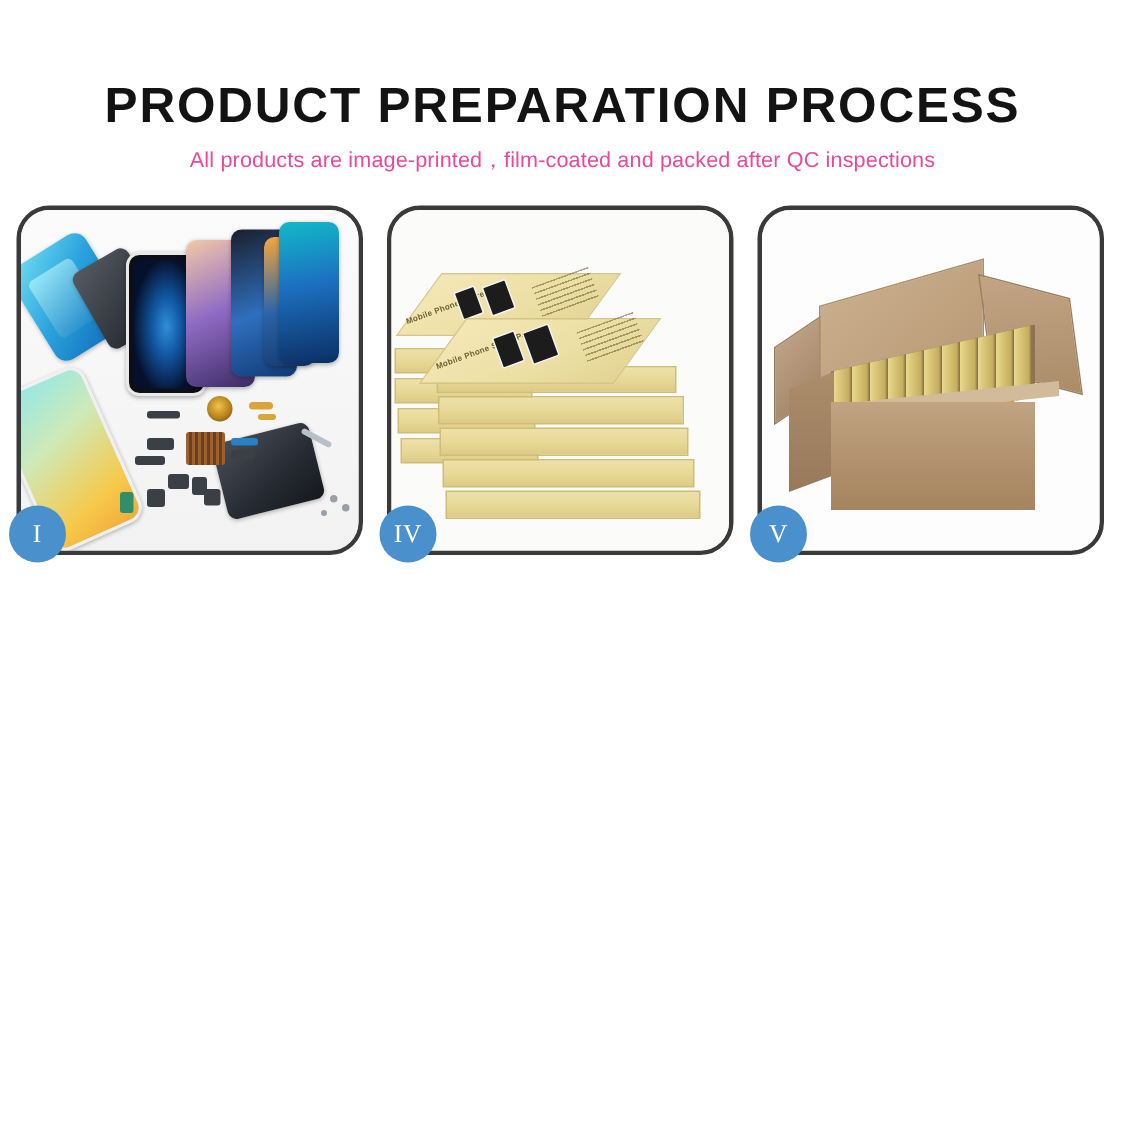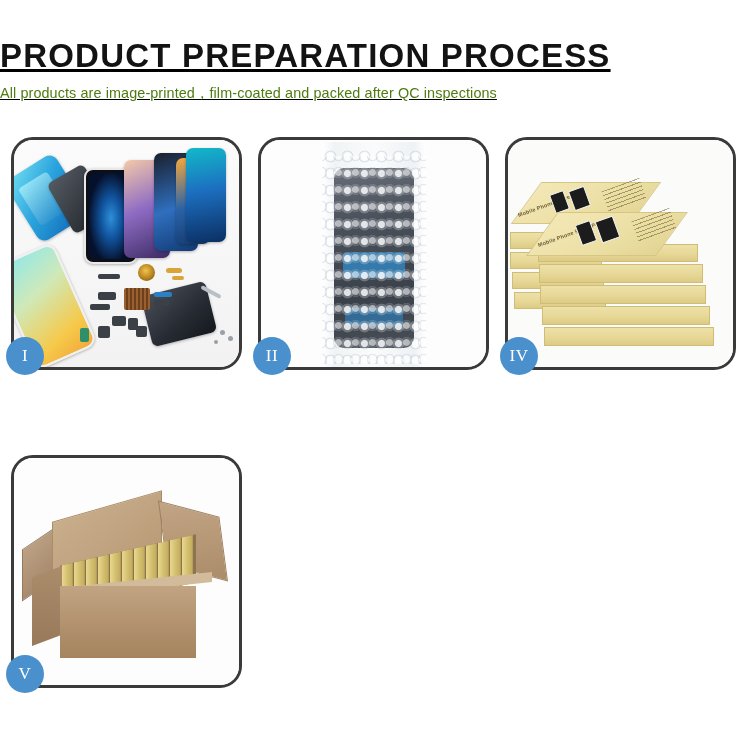--- a/index.html
+++ b/index.html
@@ -9,34 +9,34 @@
     height: 750px;
     background: #ffffff;
     font-family: "Liberation Sans", sans-serif;
     overflow: hidden;
     position: relative;
   }
 
   .page { width: 750px; height: 750px; position: relative; }
 
   
-  .header { padding-top: 36px; text-align: left; text-decoration: underline; }
+  .header { padding-top: 50px; text-align: center; }
 
   .title {
     font-size: 33px;
     font-weight: bold;
     letter-spacing: 1.2px;
     color: #131313;
     line-height: 40px;
     white-space: nowrap;
   }
 
   .subtitle {
     font-size: 14.4px;
-    color: #4d7c0f;
+    color: #ec4899;
     line-height: 20px;
     margin-top: 7px;
     letter-spacing: .1px;
     white-space: nowrap;
   }
 
   
   .grid {
     position: absolute;
     top: 137px;
@@ -359,31 +359,20 @@
         <div class="part" style="left:122px;top:186px;width:11px;height:11px;"></div>
         <div class="part" style="left:66px;top:188px;width:9px;height:14px;background:#2f8f6a;"></div>
         <div class="part screw" style="left:206px;top:190px;width:5px;height:5px;"></div>
         <div class="part screw" style="left:214px;top:196px;width:5px;height:5px;"></div>
         <div class="part screw" style="left:200px;top:200px;width:4px;height:4px;"></div>
         <div class="part" style="left:186px;top:150px;width:22px;height:4px;background:#b9bfc6;transform:rotate(28deg);"></div>
       </div>
       <div class="badge">I</div>
     </div>
 
-    <div class="panel">
-      <div class="panel-clip p2">
-        <div class="bw-sleeve"></div>
-        <div class="bw-inner"></div>
-        <div class="bw-blue1"></div>
-        <div class="bw-blue2"></div>
-        <div class="bubbles"></div>
-        <div class="bubbles2"></div>
-      </div>
-      <div class="badge">II</div>
-    </div>
 
 
     <div class="panel">
       <div class="panel-clip p4">
         <div class="stack">
 
           <div class="sbox" style="left:2px;top:92px;width:92px;height:17px;"></div>
           <div class="sbox" style="left:2px;top:112px;width:92px;height:17px;"></div>
           <div class="sbox" style="left:4px;top:132px;width:92px;height:17px;"></div>
           <div class="sbox" style="left:6px;top:152px;width:92px;height:17px;"></div>

